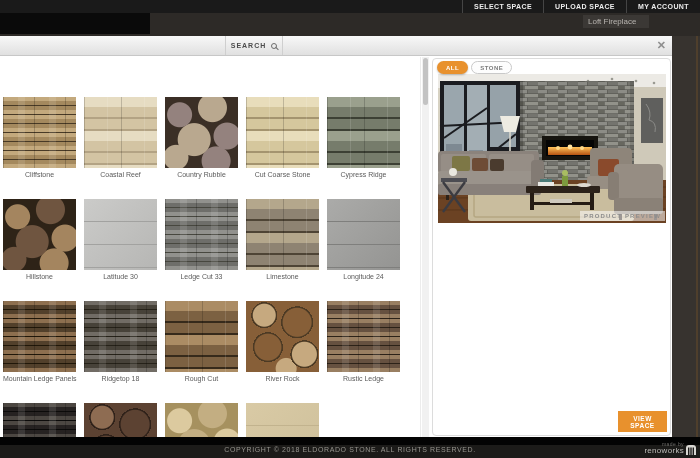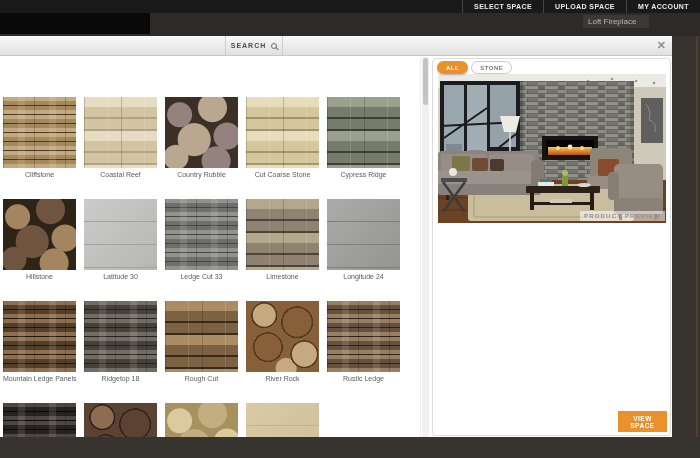--- a/index.html
+++ b/index.html
@@ -288,14 +288,29 @@
         </svg>
         <div class="watermark">PRODUCT PREVIEW</div>
       </div>
 
       <button class="view-space">VIEW SPACE</button>
     </div>
   </div>
 
   <div class="right-edge"></div>
 
+  <div class="footer">
+    <div class="copyright">COPYRIGHT © 2018 ELDORADO STONE. ALL RIGHTS RESERVED.</div>
+    <div class="renoworks">
+      <span class="rw-text">
+        <span class="rw-made">made by</span>
+        <span class="rw-name">renoworks</span>
+      </span>
+      <svg width="10" height="11" viewBox="0 0 10 11">
+        <path d="M0 11 L0 4 Q0 1 3 1 L7 1 Q10 1 10 4 L10 11 Z" fill="#d8d6d2"></path>
+        <rect x="2" y="3.5" width="1.4" height="7.5" fill="#1c1b19"></rect>
+        <rect x="4.3" y="3.5" width="1.4" height="7.5" fill="#1c1b19"></rect>
+        <rect x="6.6" y="3.5" width="1.4" height="7.5" fill="#1c1b19"></rect>
+      </svg>
+    </div>
+  </div>
 
 </div>
 
 </body></html>

